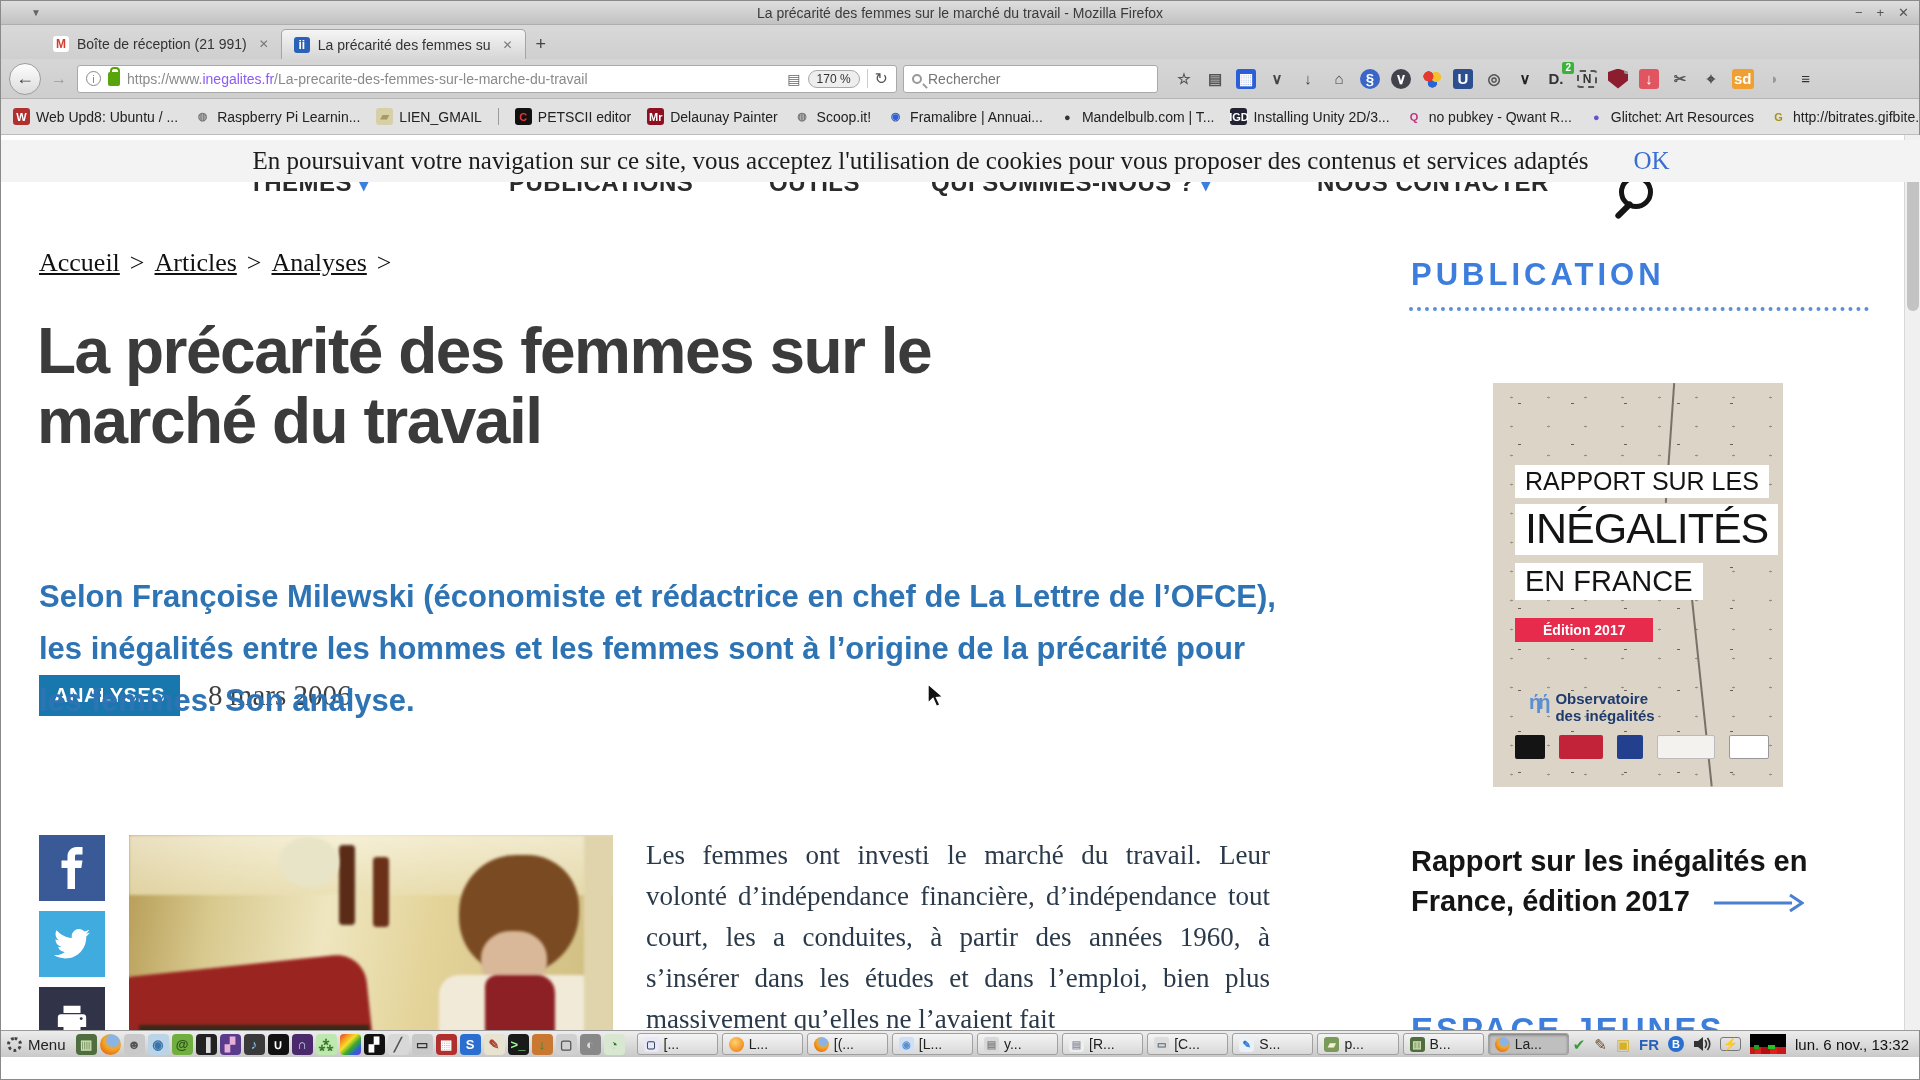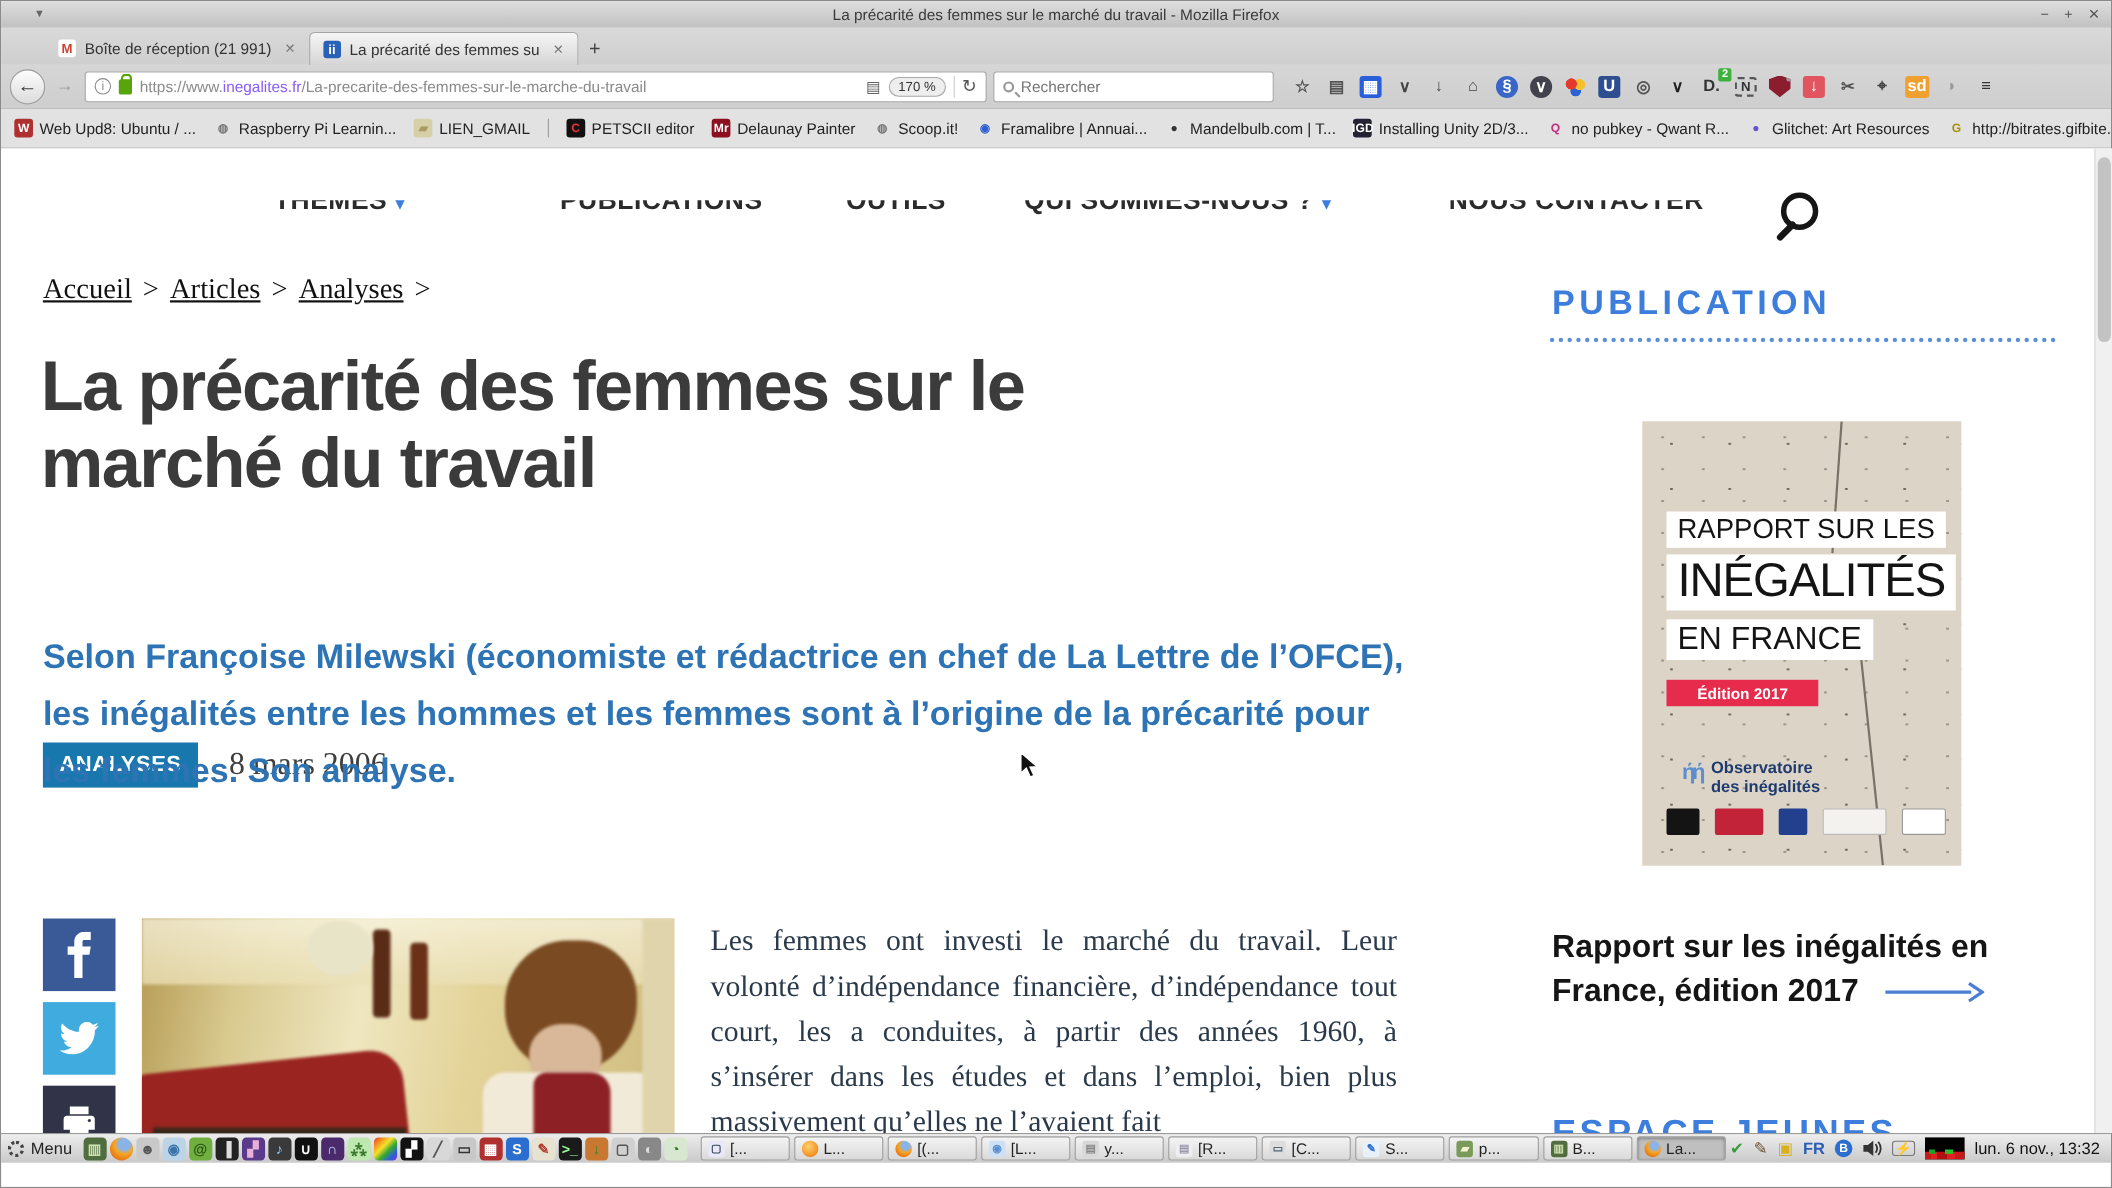--- a/index.html
+++ b/index.html
@@ -365,20 +365,24 @@
           <span class="bm-ic" style="color: rgb(168, 144, 16);">G</span>
           <span>http://bitrates.gifbite...</span>
         </span>
 
       </div>
 
   </div>
 
   <div id="viewport">
 
+    <div class="cookie-banner">
+      <span class="cb-text">En poursuivant votre navigation sur ce site, vous acceptez l'utilisation de cookies pour vous proposer des contenus et services adaptés</span>
+      <span class="cb-ok">OK</span>
+    </div>
 
     <div class="site-nav-clip">
 
         <span class="site-nav-item" style="left: 248px;"><span>THÈMES</span> <span class="chev">▾</span></span>
 
         <span class="site-nav-item" style="left: 508px;"><span>PUBLICATIONS</span> <span class="chev"></span></span>
 
         <span class="site-nav-item" style="left: 768px;"><span>OUTILS</span> <span class="chev"></span></span>
 
         <span class="site-nav-item" style="left: 930px;"><span>QUI SOMMES-NOUS ?</span> <span class="chev">▾</span></span>

